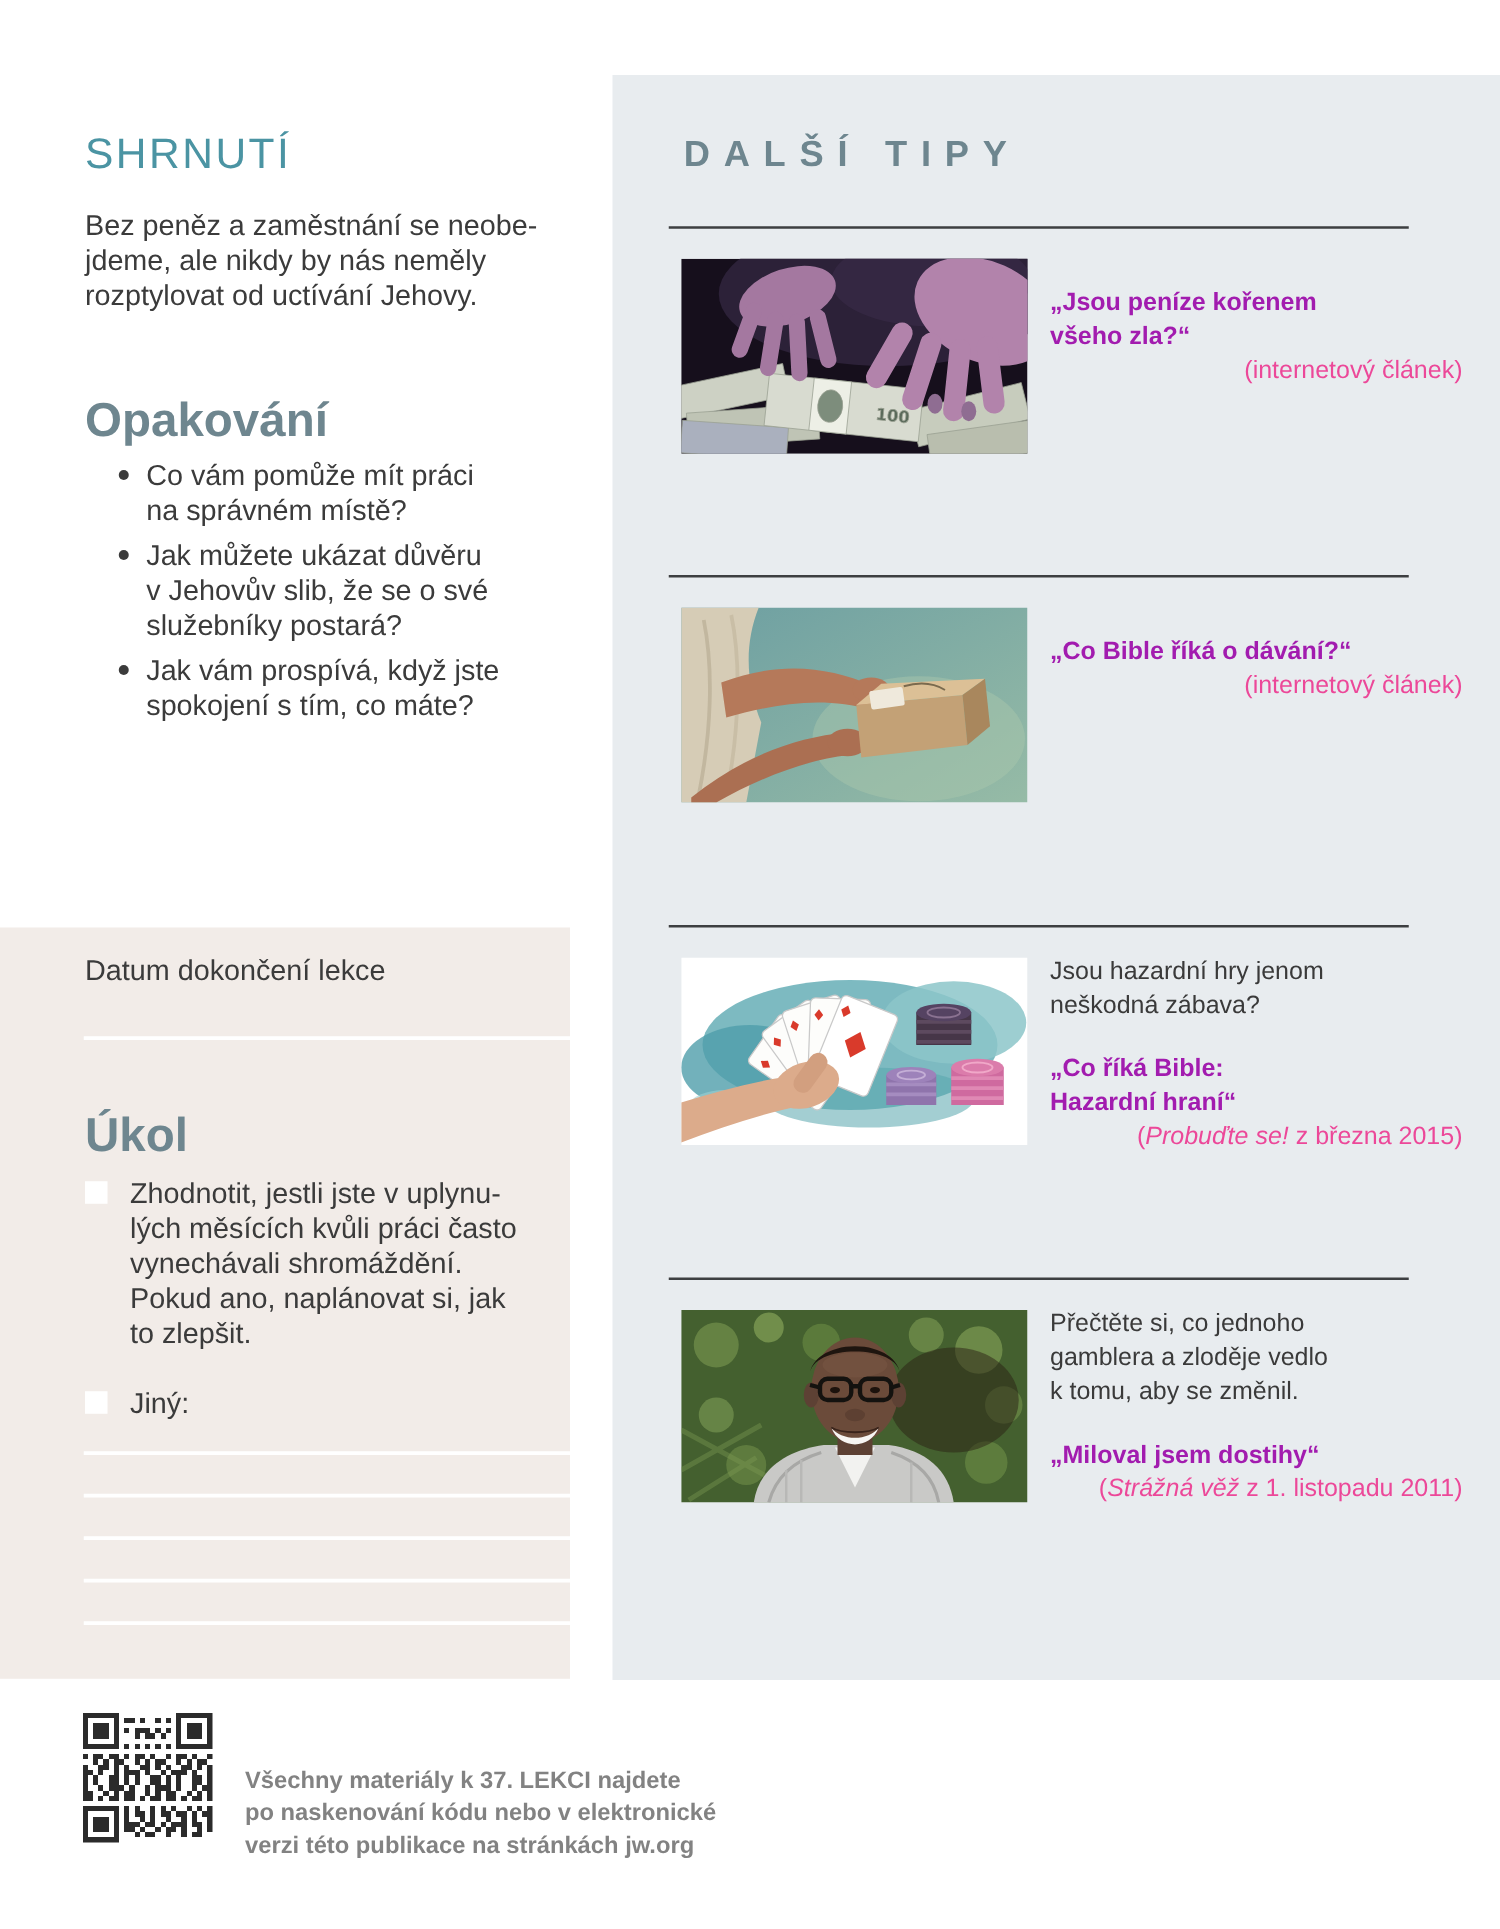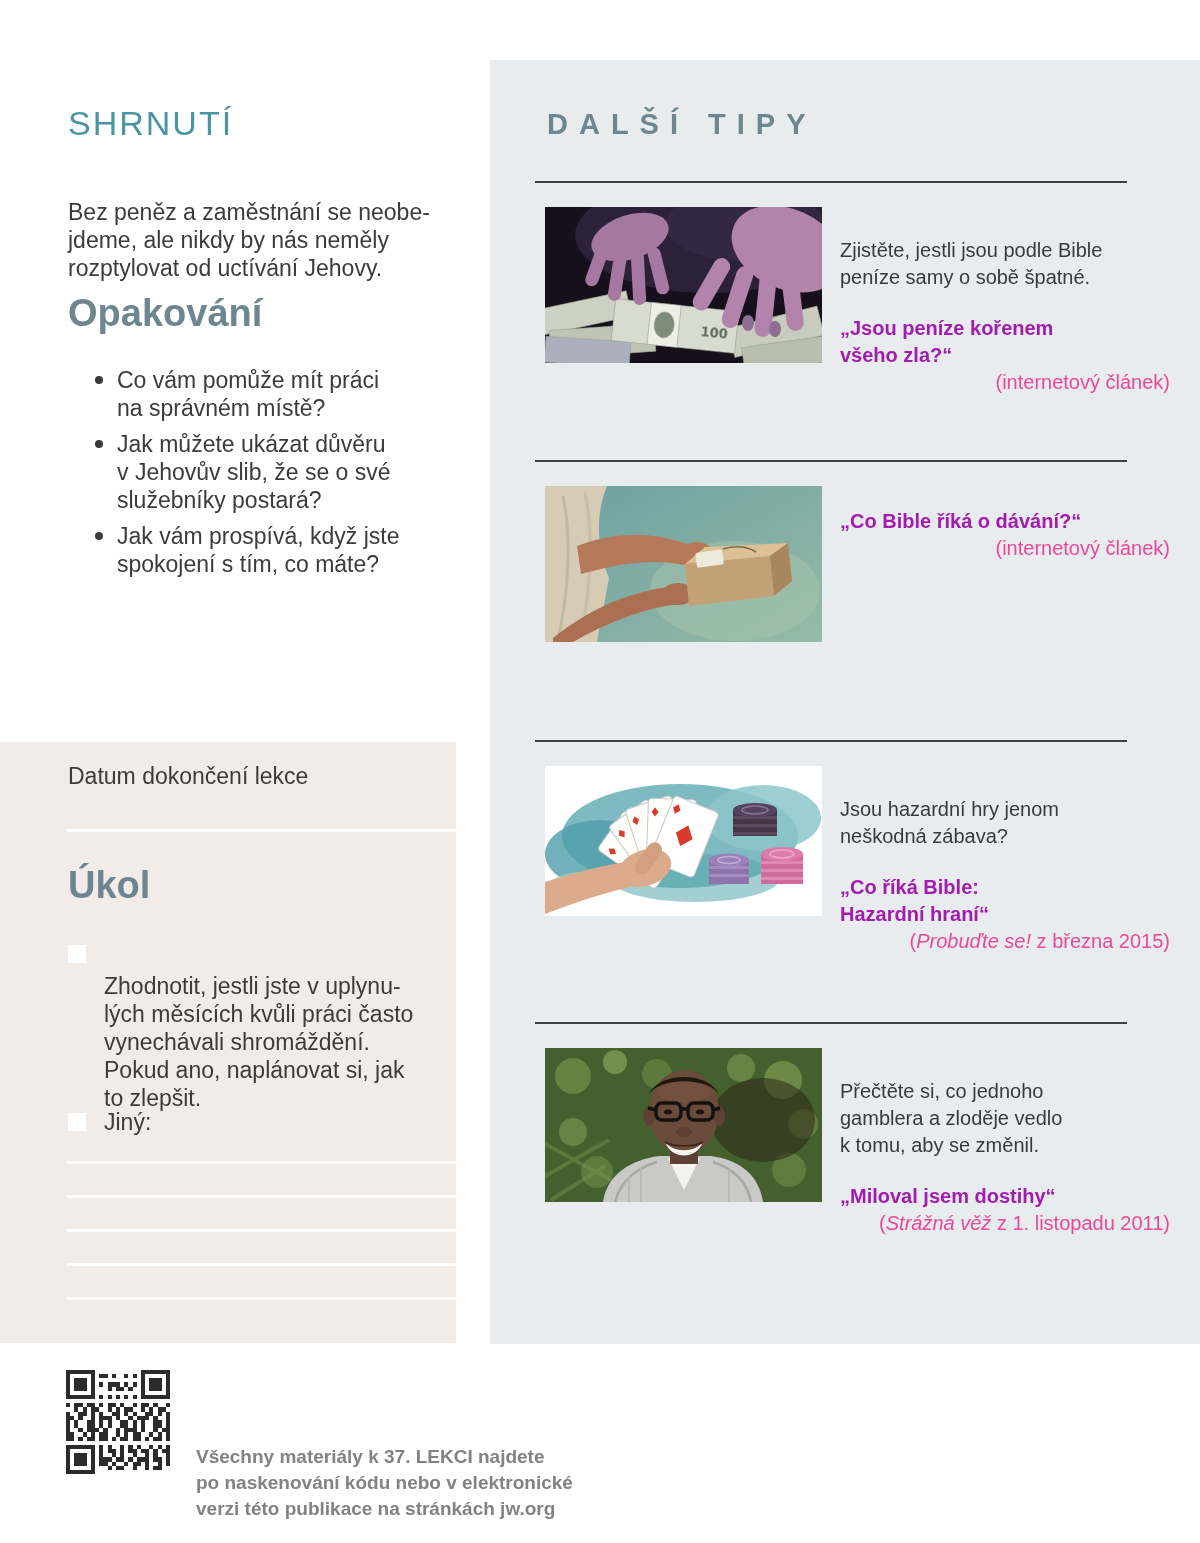--- a/index.html
+++ b/index.html
@@ -2,30 +2,30 @@
 <html><head>
 <meta charset="utf-8">
 <style>
   html,body{margin:0;padding:0;}
   body{
     width:1200px;height:1543px;position:relative;background:#ffffff;
     font-family:"Liberation Sans","DejaVu Sans",sans-serif;color:#3b3b3b;
     overflow:hidden;
   }
   .abs{position:absolute;}
-  .pre{white-space:pre-line;margin-top:32px;}
+  .pre{white-space:pre-line;}
 
   
   .panel-right{left:490px;top:60px;width:710px;height:1284px;background:#e8ecef;}
   .panel-beige{left:0;top:742px;width:456px;height:601px;background:#f2ece8;}
 
   
   .h-shrnuti{left:68px;top:104px;font-size:34px;font-weight:normal;color:#4b94a3;letter-spacing:2px;}
   .summary-text{left:68px;top:166px;width:390px;font-size:23px;line-height:28px;}
-  .h-sub{font-size:38px;font-weight:bold;color:#6e868f;}
+  .h-sub{font-size:38px;font-weight:bold;color:#6e868f;margin-top:24px;}
   .h-review{left:68px;top:292px;}
   .review-list{left:95px;top:366px;width:360px;list-style:none;margin:0;padding:0;}
   .review-list li{position:relative;padding-left:22px;margin:0 0 8px 0;font-size:23px;line-height:28px;}
   .review-list li .dot{position:absolute;left:0;top:10px;width:8px;height:8px;border-radius:50%;background:#3b3b3b;}
 
   
   .datum-label{left:68px;top:763px;font-size:23px;}
   .white-line{left:67px;width:389px;height:3px;background:#ffffff;}
   .h-ukol{left:68px;top:864px;}
   .task{left:68px;width:382px;}
@@ -127,22 +127,20 @@
       <ellipse cx="242" cy="42" rx="58" ry="40" transform="rotate(24 242 42)"></ellipse>
       <rect x="158" y="48" width="17" height="58" rx="8.5" transform="rotate(30 166 77)"></rect>
       <rect x="184" y="58" width="17" height="64" rx="8.5" transform="rotate(18 192 90)"></rect>
       <rect x="212" y="64" width="17" height="66" rx="8.5" transform="rotate(6 220 97)"></rect>
       <rect x="239" y="62" width="17" height="62" rx="8.5" transform="rotate(-7 247 93)"></rect>
     </g>
     <ellipse cx="203" cy="116" rx="6" ry="8" fill="#8f6d92"></ellipse>
     <ellipse cx="230" cy="122" rx="6" ry="8" fill="#8f6d92"></ellipse>
   </svg>
   <div class="tip-text">
-    <div class="tip-desc pre">Zjistěte, jestli jsou podle Bible
-peníze samy o sobě špatné.</div>
     <div class="tip-title pre">„Jsou peníze kořenem
 všeho zla?“</div>
     <div class="tip-source"><span>(internetový článek)</span><span class="it"></span><span></span></div>
   </div>
 </div>
 
 <div class="tip" style="top:460px;">
   <div class="tip-divider"></div>
   <svg class="tip-image" style="height:156px;" viewBox="0 0 277 156">
     <defs>

